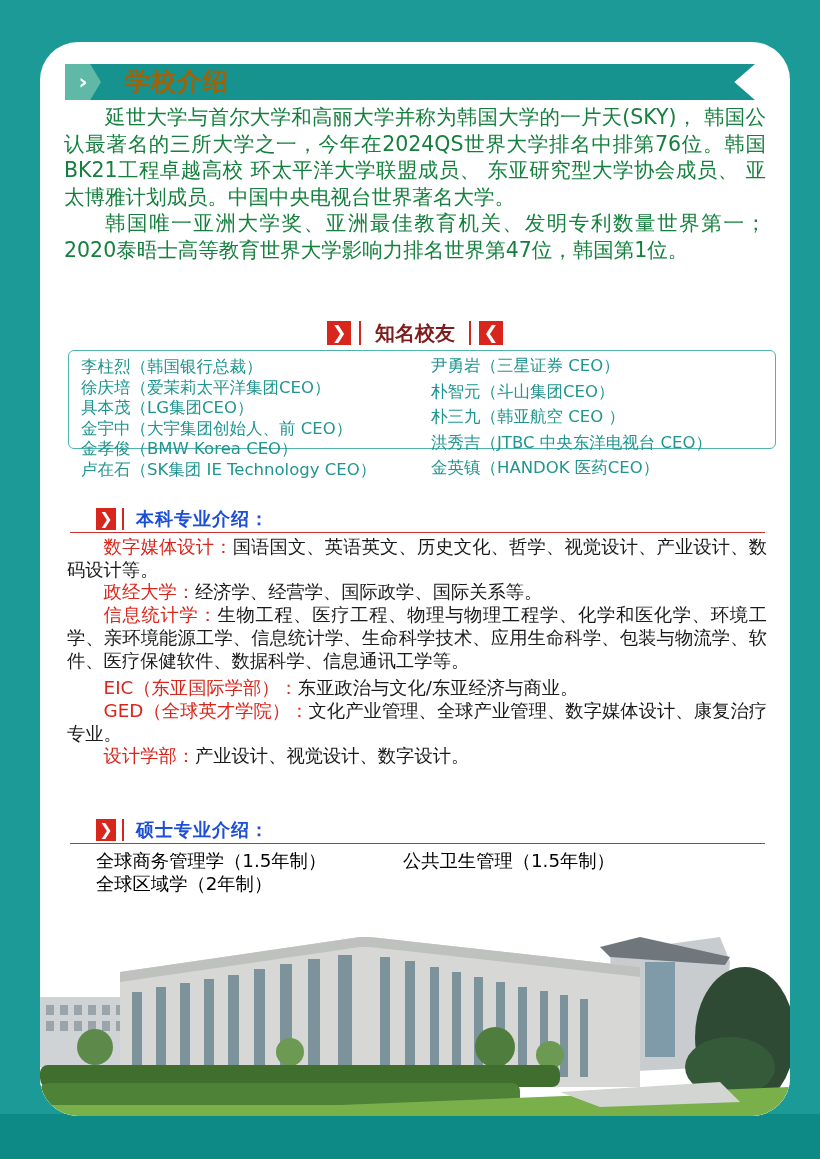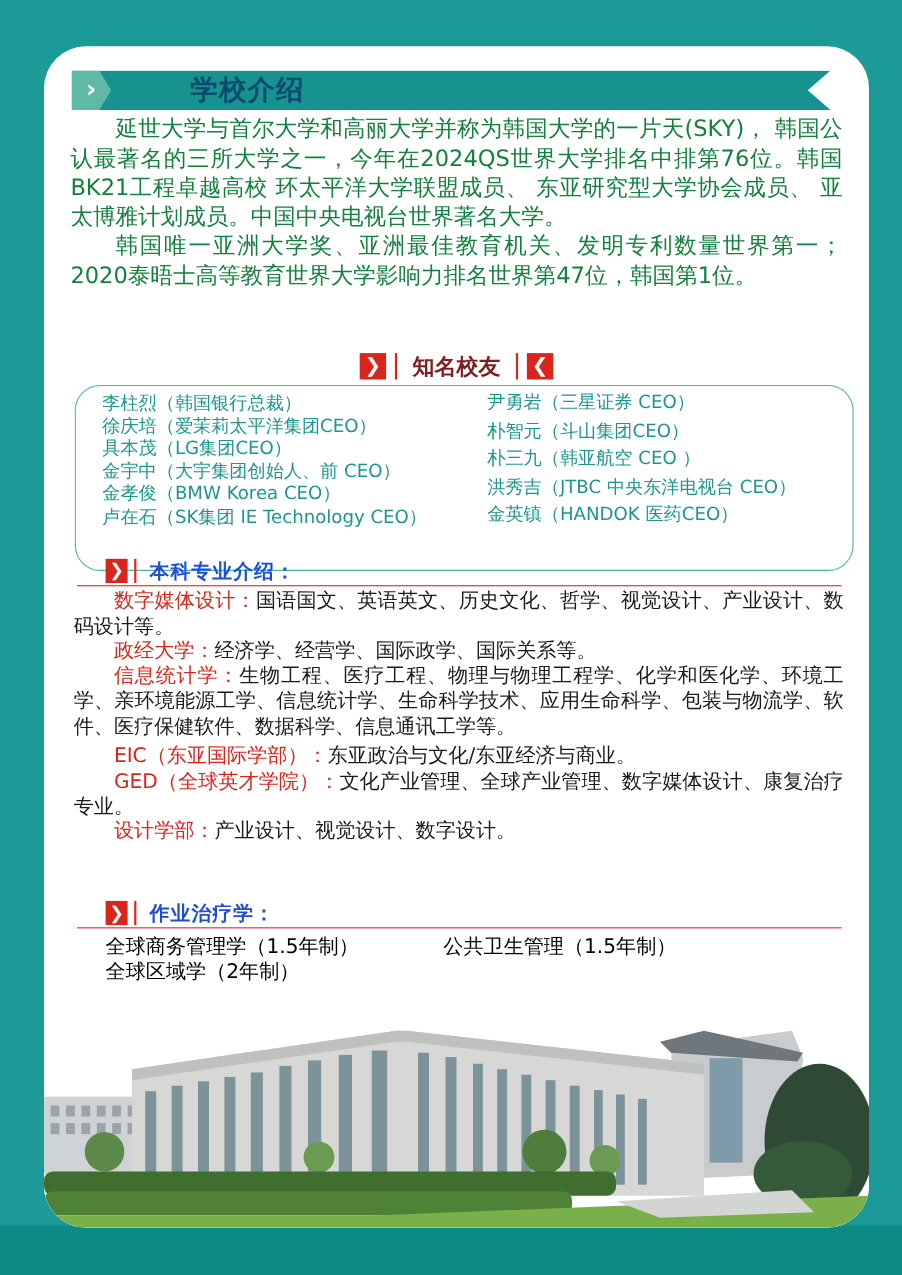--- a/index.html
+++ b/index.html
@@ -34,44 +34,44 @@
     position: absolute; left: 0; top: 0; width: 36px; height: 36px;
     background: #5fb9a6;
     clip-path: polygon(0 0, 70% 0, 100% 50%, 70% 100%, 0 100%);
   }
   .banner-arrow {
     position: absolute; left: 4px; top: 4px; width: 28px; height: 28px;
     color: #fff; font-weight: bold; font-size: 22px; line-height: 28px; text-align: center;
   }
   .banner-title {
     position: absolute; left: 60px; top: 0; height: 44px; line-height: 36px;
-    color: #0c4a6e; font-weight: bold; font-size: 25px; letter-spacing: 1px; margin-left: 48px;
+    color: #a16207; font-weight: bold; font-size: 25px; letter-spacing: 1px;
   }
   
   .intro {
     position: absolute; left: 24px; top: 62px; width: 702px;
     font-size: 20.5px; line-height: 26.5px; color: #15803d;
     text-align: justify;
   }
   .intro p { text-indent: 2em; }
   
   .alumni-heading {
     position: absolute; left: 0; top: 276px; width: 750px; height: 30px;
     display: flex; justify-content: center; align-items: center; gap: 8px;
   }
   .red-box {
     width: 24px; height: 24px; background: #d9261c; color: #fff;
     font-weight: bold; font-size: 18px; line-height: 24px; text-align: center;
   }
   .red-divider { width: 2px; height: 24px; background: #d9261c; }
   .alumni-title { font-weight: bold; font-size: 20px; color: #7f1d1d; padding: 0 6px; }
   .alumni-box {
-    position: absolute; left: 28px; top: 308px; width: 708px; height: 169px;
-    border: 1.5px solid #4fb3ad; border-radius: 23px;
-    padding: 6px 24px;
+    position: absolute; left: 28px; top: 308px; width: 708px; height: 99px;
+    border: 1.5px solid #4fb3ad; border-radius: 6px;
+    padding: 6px 12px;
     display: flex;
   }
   .alumni-col { font-size: 16.5px; line-height: 20.6px; color: #20958f; }
   .alumni-col.left { width: 350px; }
   .alumni-col.right { line-height: 25.5px; padding-top: -2px; margin-top: -4px; }
   
   .sec-heading {
     position: absolute; left: 30px; width: 695px; height: 28px;
     border-bottom: 1.5px solid #c9302c;
     display: flex; align-items: center; gap: 6px; padding-left: 26px;
@@ -156,21 +156,21 @@
     <p><span class="major-name">政经大学：</span><span>经济学、经营学、国际政学、国际关系等。</span></p>
     <p><span class="major-name">信息统计学：</span><span>生物工程、医疗工程、物理与物理工程学、化学和医化学、环境工学、亲环境能源工学、信息统计学、生命科学技术、应用生命科学、包装与物流学、软件、医疗保健软件、数据科学、信息通讯工学等。</span></p>
     <p class="gap"><span class="major-name">EIC（东亚国际学部）：</span><span>东亚政治与文化/东亚经济与商业。</span></p>
     <p><span class="major-name">GED（全球英才学院）：</span><span>文化产业管理、全球产业管理、数字媒体设计、康复治疗专业。</span></p>
     <p><span class="major-name">设计学部：</span><span>产业设计、视觉设计、数字设计。</span></p>
   </div>
 
   <div class="sec-heading" style="top:774px;">
     <div class="red-box">❯</div>
     <div class="red-divider"></div>
-    <div class="sec-title">作业治疗学：</div>
+    <div class="sec-title">硕士专业介绍：</div>
   </div>
 
   <div class="masters">
     <div>全球商务管理学（1.5年制）</div>
     <div>公共卫生管理（1.5年制）</div>
     <div>全球区域学（2年制）</div>
   </div>
 
   <svg class="photo" viewBox="0 0 750 219" preserveAspectRatio="none">
     <rect x="0" y="0" width="750" height="219" fill="#ffffff"></rect>

